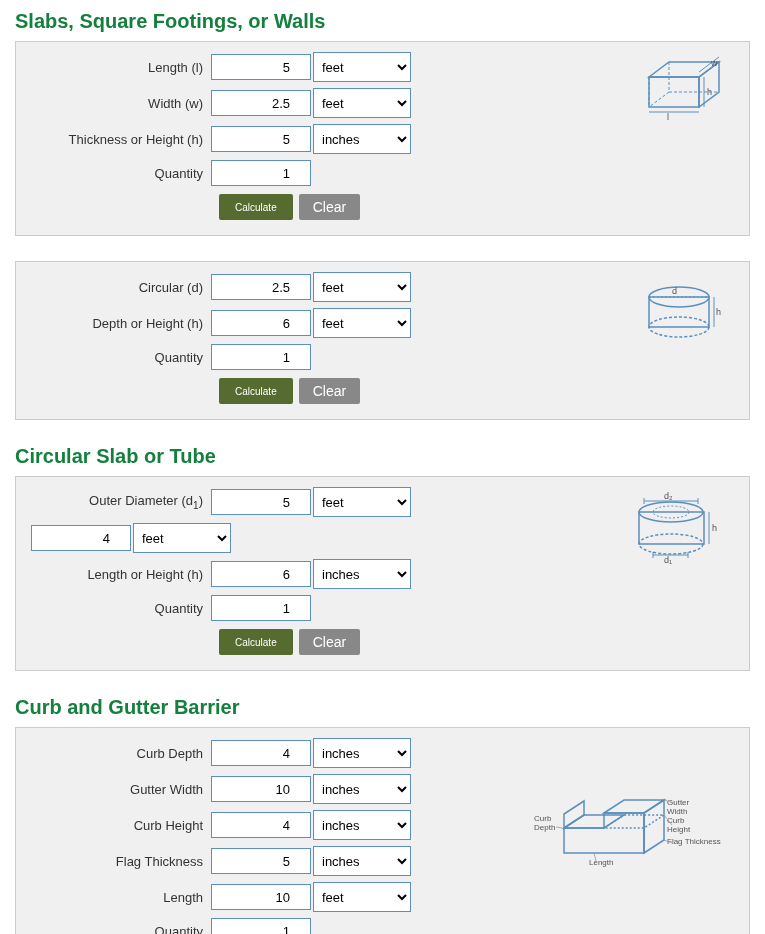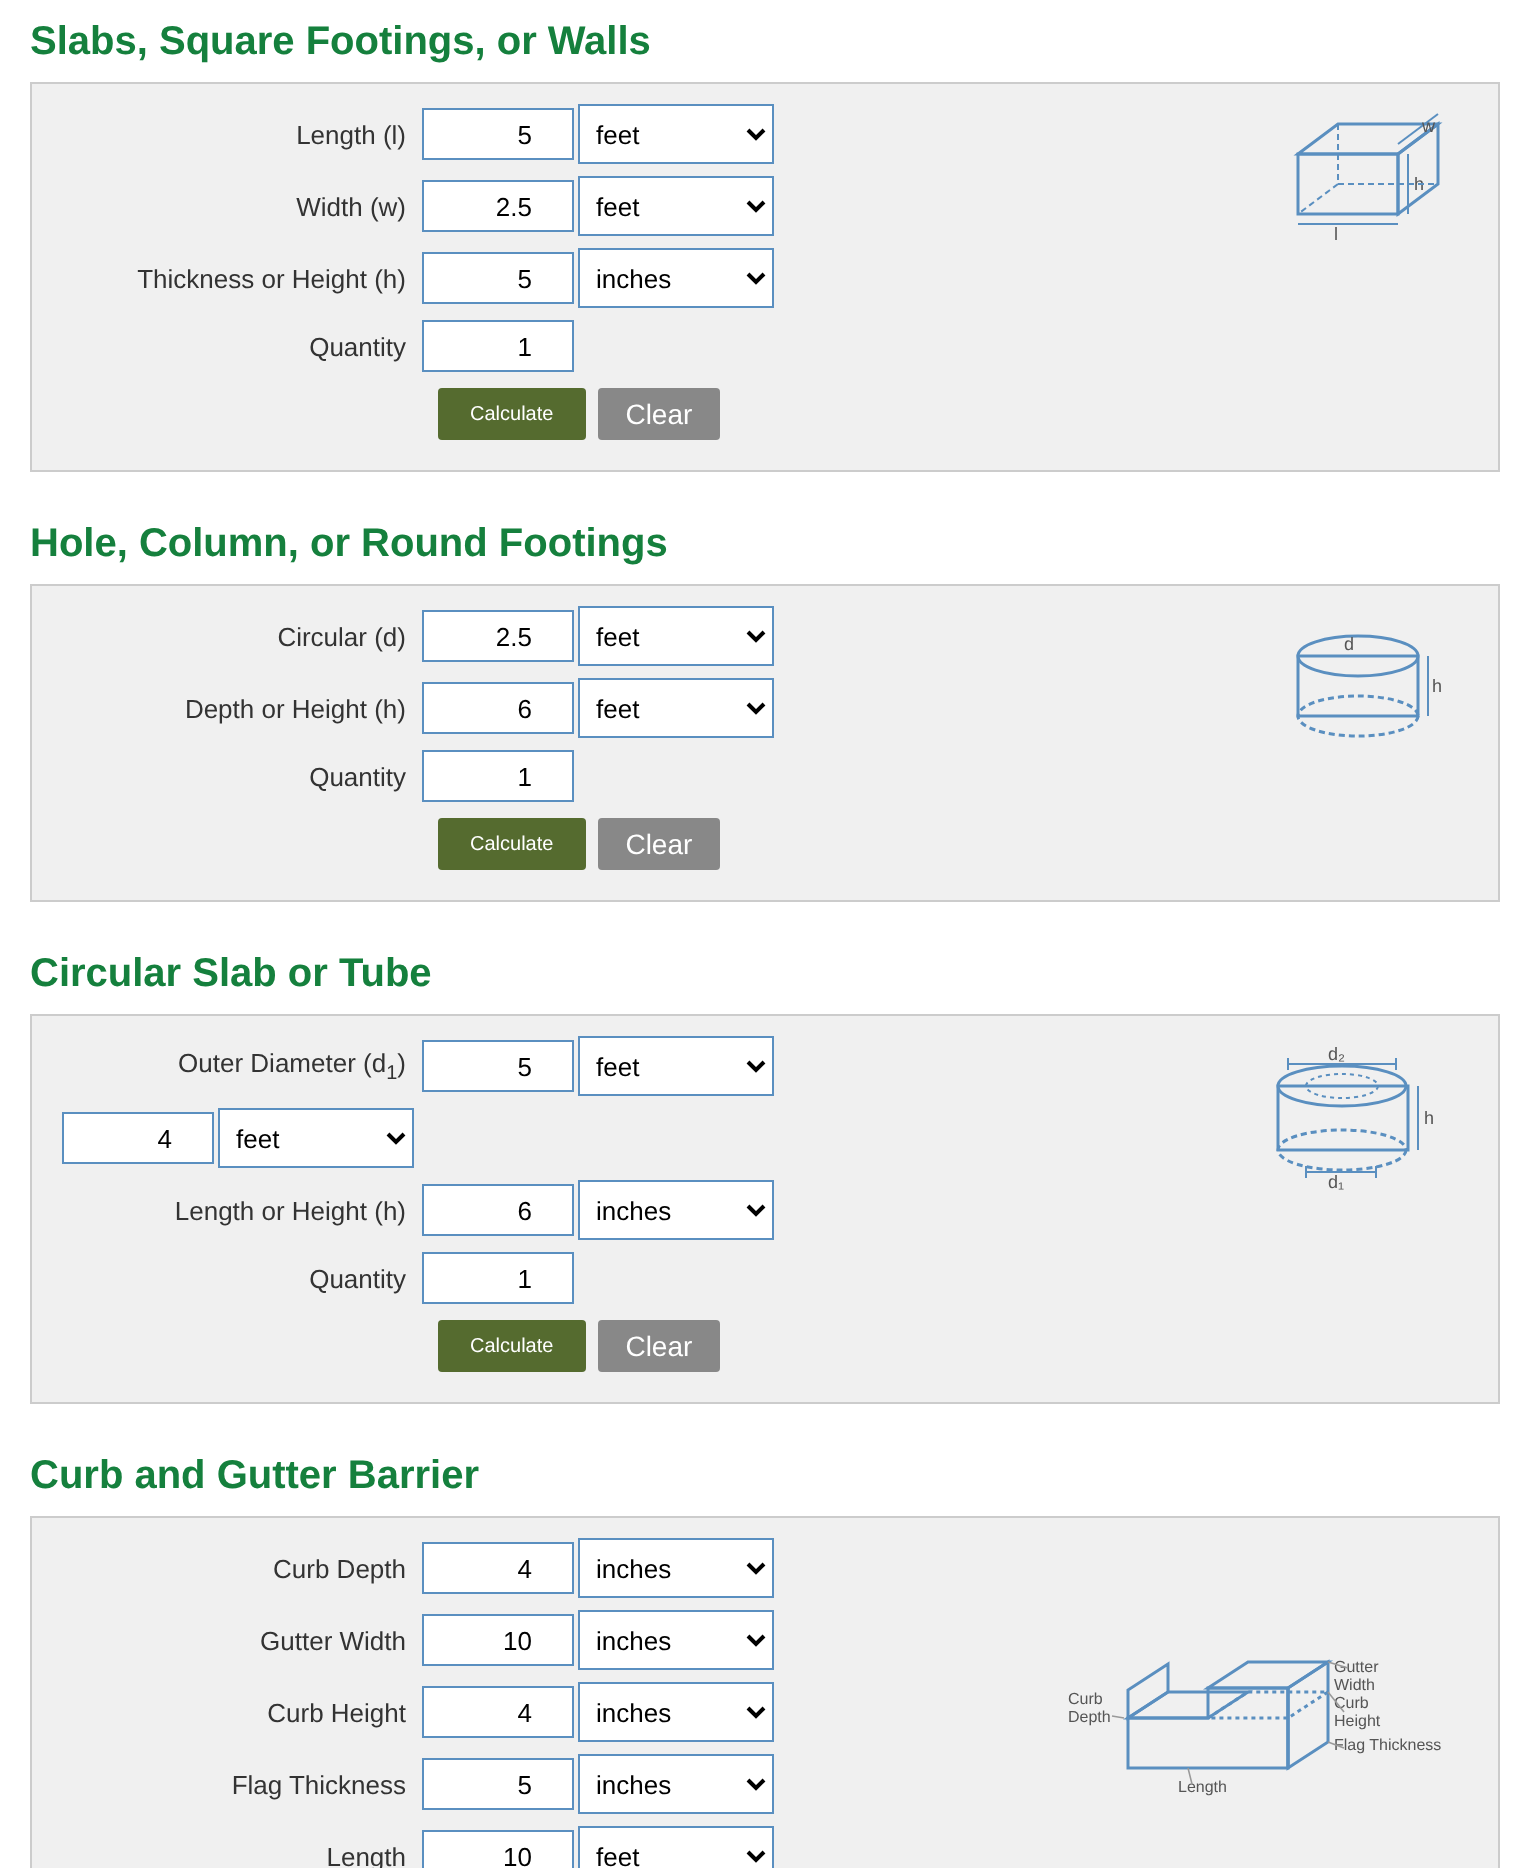--- a/index.html
+++ b/index.html
@@ -35,21 +35,21 @@
       align-items: center;
       margin-bottom: 6px;
     }
     .form-label {
       text-align: right;
       min-width: 180px;
       padding-right: 8px;
       font-size: 13px;
     }
     .form-input {
-      width: 76px;
+      width: 100px;
       border: 1px solid #5a8fc0;
       padding: 3px 5px;
       font-size: 13px;
       text-align: right;
       background: #fff;
       height: 26px;
     }
     .form-select {
       border: 1px solid #5a8fc0;
       font-size: 13px;
@@ -152,21 +152,20 @@
         <line x1="20" y1="25" x2="20" y2="55" stroke="#5a8fc0" stroke-width="1" stroke-dasharray="3,2"></line>
         <line x1="40" y1="10" x2="40" y2="40" stroke="#5a8fc0" stroke-width="1" stroke-dasharray="3,2"></line>
         <line x1="40" y1="40" x2="90" y2="40" stroke="#5a8fc0" stroke-width="1" stroke-dasharray="3,2"></line>
         <line x1="40" y1="40" x2="20" y2="55" stroke="#5a8fc0" stroke-width="1" stroke-dasharray="3,2"></line>
       </svg>
     </div>
   </div>
 </div>
 
 <div class="section">
-  <div class="section-title">Hole, Column, or Round Footings</div>
   <div class="calc-box">
     <div class="calc-form">
 
       <div class="form-row">
         <span class="form-label">Circular (d)</span>
         <input class="form-input" type="number" value="2.5" style="">
         <select class="form-select">
           <option selected="">feet</option><option>inches</option><option>yards</option><option>centimeters</option><option>meters</option>
         </select>
       </div>

